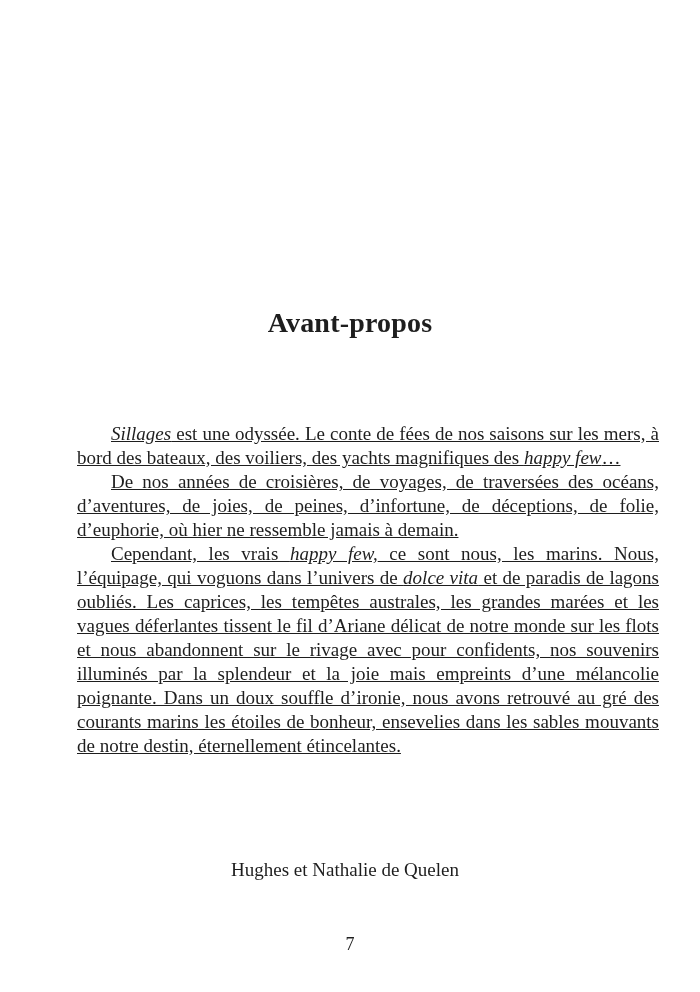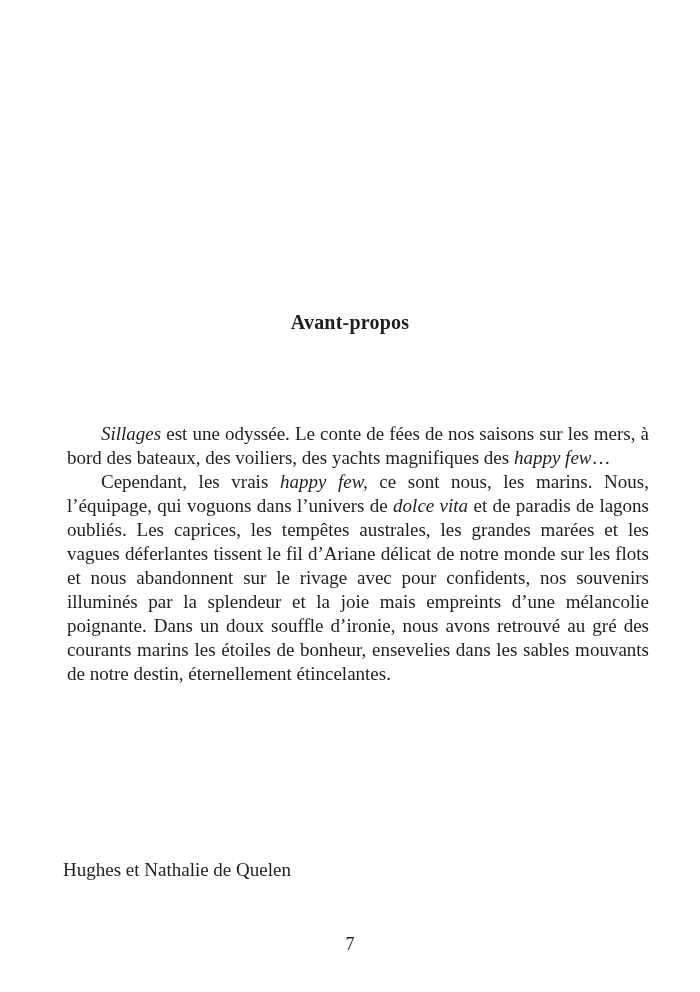--- a/index.html
+++ b/index.html
@@ -16,47 +16,48 @@
     font-family: "Liberation Serif", serif;
     overflow: hidden;
   }
   .chapter-title {
     position: absolute;
     top: 310px;
     left: 0;
     right: 0;
     margin: 0;
     text-align: center;
-    font-size: 20px;
+    font-size: 28px;
     line-height: 25px;
     font-weight: 700;
     letter-spacing: 0.2px;
   }
   .body-text {
     position: absolute;
-    left: 67px;
+    left: 77px;
     top: 422px;
     width: 582px;
     font-size: 19px;
     line-height: 24px;
     text-align: justify;
+    text-decoration: underline;
   }
   .body-text p {
     margin: 0;
     padding: 0;
   }
   .body-text p.indent {
     text-indent: 34px;
   }
   .signature {
     position: absolute;
     top: 858px;
     left: 63px;
     width: 564px;
-    text-align: left;
+    text-align: center;
     font-size: 19px;
     line-height: 24px;
   }
   .page-number {
     position: absolute;
     top: 933px;
     left: 0;
     right: 0;
     text-align: center;
     font-size: 18px;
@@ -65,20 +66,21 @@
 </style>
 </head>
 <body>
 
 <div class="book-page">
 
   <h1 class="chapter-title">Avant-propos</h1>
 
   <div class="body-text">
     <p class="indent"><i>Sillages</i><span> est une odyssée. Le conte de fées de nos saisons sur les mers, à bord des bateaux, des voiliers, des yachts magnifiques des </span><i>happy few</i><span>…</span></p>
+    <p class="indent"><span>De nos années de croisières, de voyages, de traversées des océans, d’aventures, de joies, de peines, d’infortune, de déceptions, de folie, d’euphorie, où hier ne ressemble jamais à demain.</span></p>
     <p class="indent"><span>Cependant, les vrais </span><i>happy few,</i><span> ce sont nous, les marins. Nous, l’équipage, qui voguons dans l’univers de </span><i>dolce vita</i><span> et de paradis de lagons oubliés. Les caprices, les tempêtes australes, les grandes marées et les vagues déferlantes tissent le fil d’Ariane délicat de notre monde sur les flots et nous abandonnent sur le rivage avec pour confidents, nos souvenirs illuminés par la splendeur et la joie mais empreints d’une mélancolie poignante. Dans un doux souffle d’ironie, nous avons retrouvé au gré des courants marins les étoiles de bonheur, ensevelies dans les sables mouvants de notre destin, éternellement étincelantes.</span></p>
   </div>
 
   <div class="signature">Hughes et Nathalie de Quelen</div>
 
   <div class="page-number">7</div>
 
 </div>
 
 </body></html>

